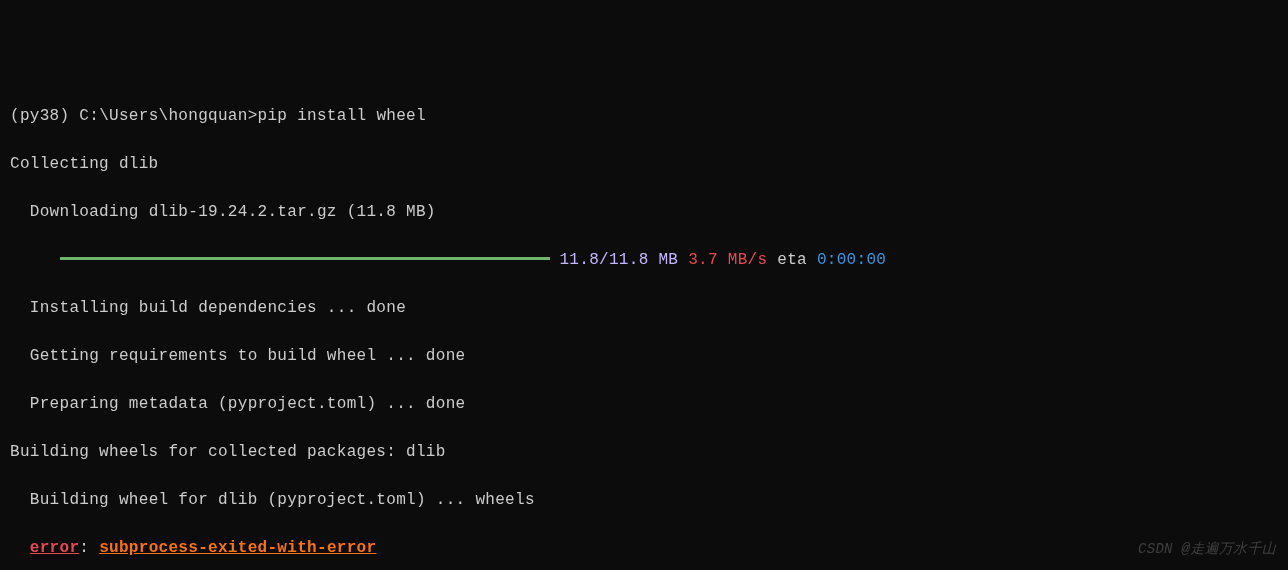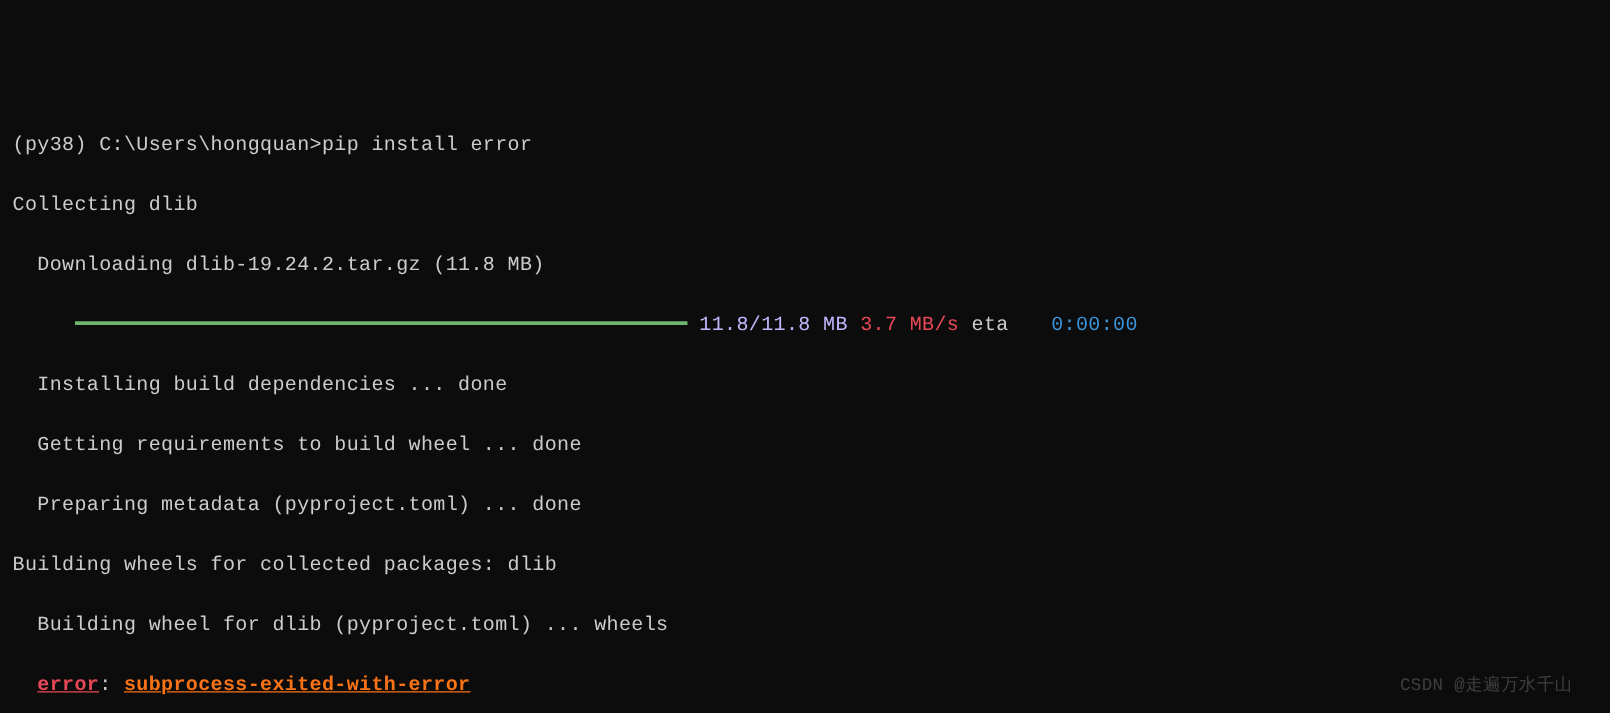--- a/index.html
+++ b/index.html
@@ -19,45 +19,46 @@
       height: 570px;
       overflow: hidden;
       letter-spacing: 0.3px;
     }
     .line {
       white-space: pre-wrap;
       word-break: break-all;
     }
     .green { color: #c4b5fd; }
     .red { color: #e74856; margin-top: 12px; }
-    .cyan { color: #3a96dd; margin-left: 24px; }
+    .cyan { color: #3a96dd; }
     .bold { font-weight: bold; text-decoration: underline; }
     .white { color: #f97316; }
     .bar-fill {
       display: inline-block;
       background-color: #6fb56f;
       height: 3px;
       width: 490px;
       vertical-align: middle;
       margin-bottom: 3px;
     }
     .watermark {
       position: absolute;
-      right: 30px;
+      right: 12px;
       bottom: 10px;
       color: rgba(180,180,180,0.3);
       font-size: 14px;
+      font-style: italic;
     }
   </style>
 </head>
 <body>
 
 
 
-<div class="line"><span>(py38)</span> <span>C:\Users\hongquan&gt;</span><span>pip install error</span></div>
+<div class="line"><span>(py38)</span> <span>C:\Users\hongquan&gt;</span><span>pip install wheel</span></div>
 <div class="line">Collecting dlib</div>
 <div class="line">  Downloading dlib-19.24.2.tar.gz (11.8 MB)</div>
 <div class="line"><span>     </span><span class="bar-fill"></span> <span class="green">11.8/11.8 MB</span> <span class="red">3.7 MB/s</span> <span>eta</span> <span class="cyan">0:00:00</span></div>
 <div class="line">  Installing build dependencies ... done</div>
 <div class="line">  Getting requirements to build wheel ... done</div>
 <div class="line">  Preparing metadata (pyproject.toml) ... done</div>
 <div class="line">Building wheels for collected packages: dlib</div>
 <div class="line">  Building wheel for dlib (pyproject.toml) ... wheels</div>
 <div class="line">  <span class="red bold">error</span><span>: </span><span class="bold white">subprocess-exited-with-error</span></div>
 

